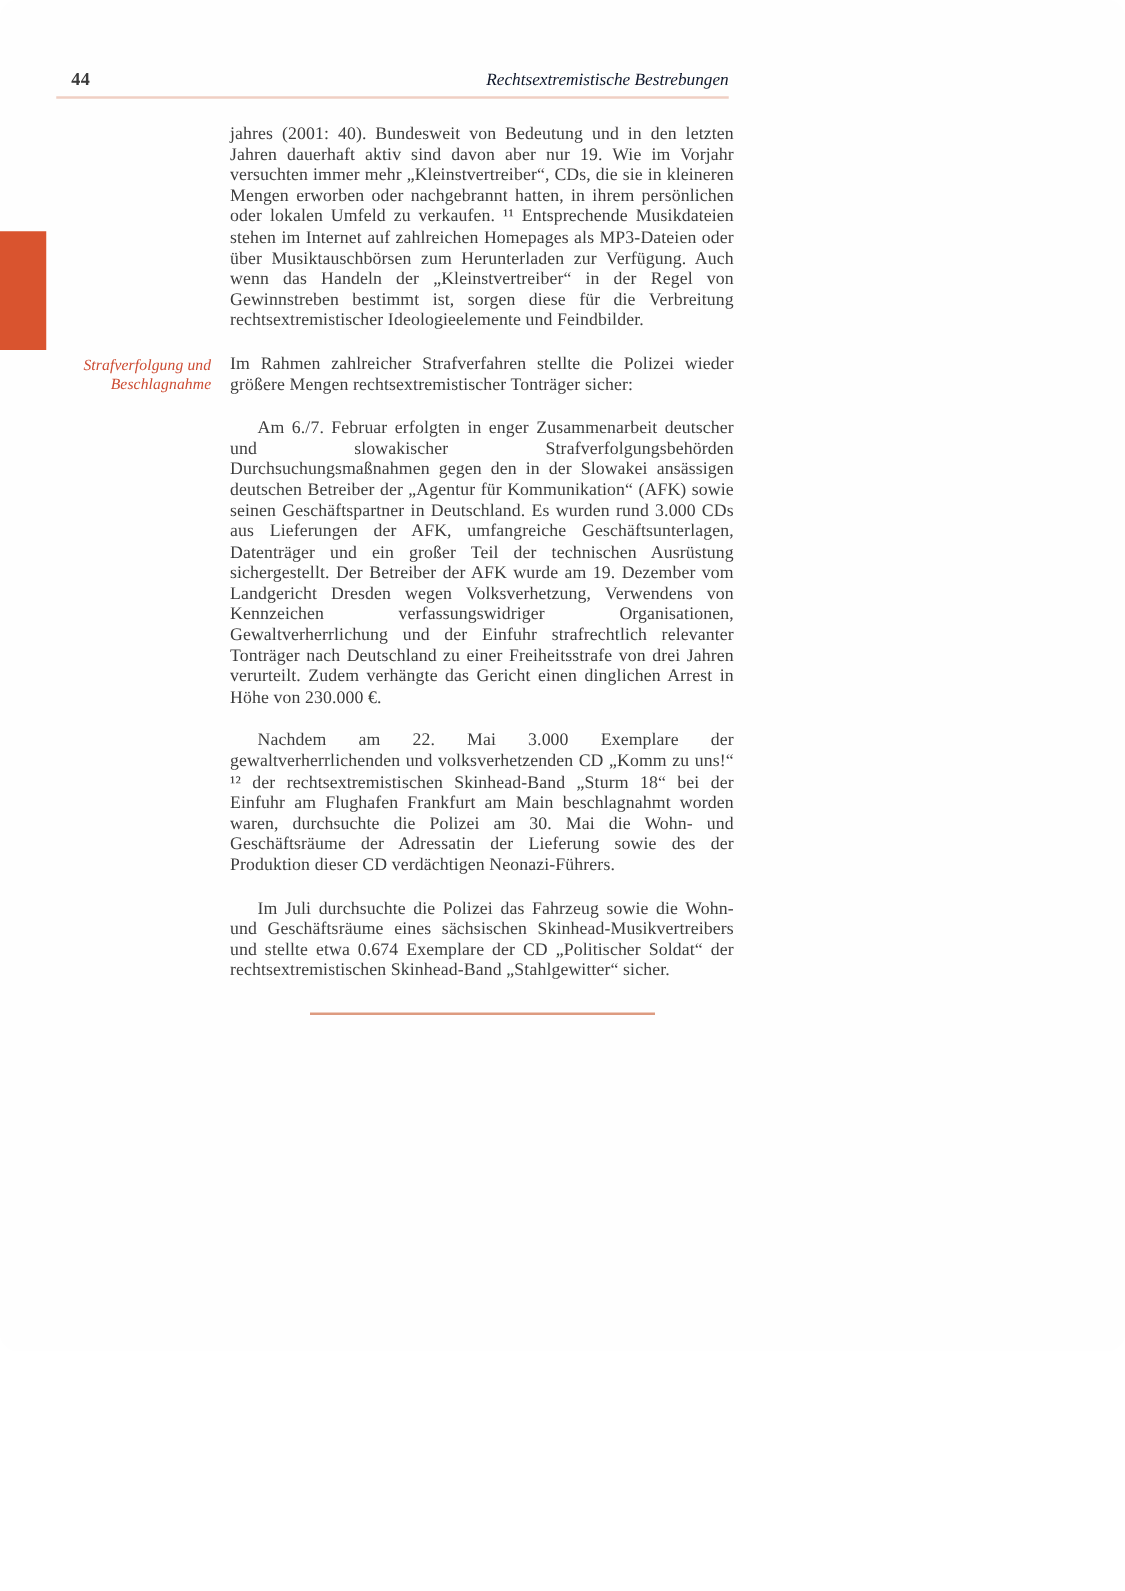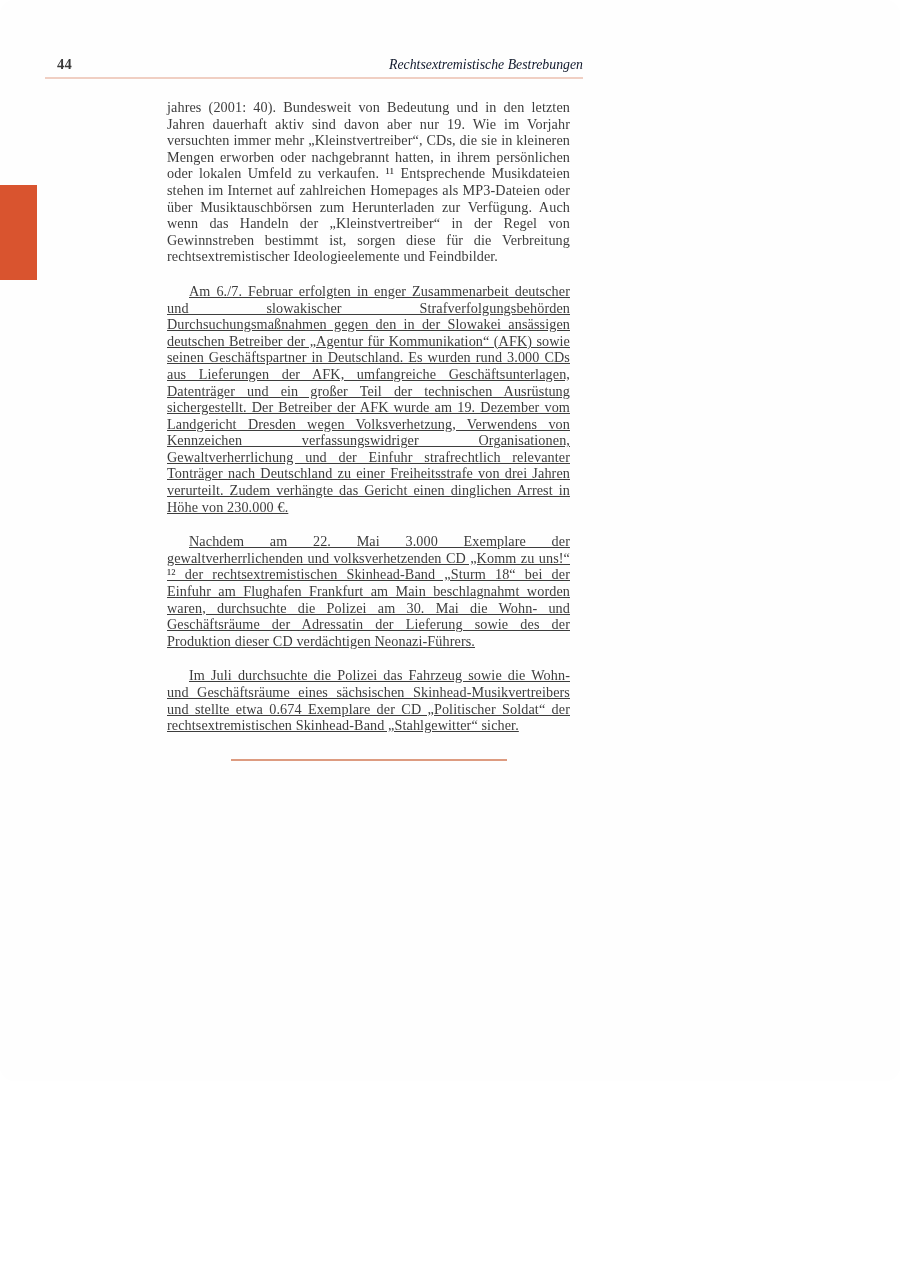--- a/index.html
+++ b/index.html
@@ -55,30 +55,30 @@
     position:absolute;
     left:0;
     top:185px;
     width:37px;
     height:95px;
     background:var(--accent);
   }
   
   .body-col{
     position:absolute;
-    left:167px;
+    left:184px;
     top:99px;
     width:403px;
     font-size:14.2px;
     line-height:16.6px;
     text-align:justify;
     letter-spacing:0.1px;
   }
   .para{margin:0 0 18px 0;}
-  .para.indent{text-indent:22px;text-decoration:underline;}
+  .para.indent{text-indent:22px;}
   .para-wrap{position:relative;}
   
   .margin-note{
     position:absolute;
     right:calc(100% + 15px);
     top:2px;
     width:112px;
     text-align:right;
     font-style:italic;
     font-size:12.5px;
@@ -103,20 +103,24 @@
     <span class="header-title">Rechtsextremistische Bestrebungen</span>
   </header>
   <div class="header-rule"></div>
 
   <div class="accent-block"></div>
 
   <main class="body-col">
 
     <p class="para">jahres (2001: 40). Bundesweit von Bedeutung und in den letzten Jahren dauerhaft aktiv sind davon aber nur 19. Wie im Vorjahr versuchten immer mehr „Kleinstvertreiber“, CDs, die sie in kleineren Mengen erworben oder nachgebrannt hatten, in ihrem persönlichen oder lokalen Umfeld zu verkaufen. ¹¹ Entsprechende Musikdateien stehen im Internet auf zahlreichen Homepages als MP3-Dateien oder über Musiktauschbörsen zum Herunterladen zur Verfügung. Auch wenn das Handeln der „Kleinstvertreiber“ in der Regel von Gewinnstreben bestimmt ist, sorgen diese für die Verbreitung rechtsextremistischer Ideologieelemente und Feindbilder.</p>
 
+    <div class="para-wrap">
+      <aside class="margin-note">Strafverfolgung und Beschlagnahme</aside>
+      <p class="para">Im Rahmen zahlreicher Strafverfahren stellte die Polizei wieder größere Mengen rechtsextremistischer Tonträger sicher:</p>
+    </div>
 
     <p class="para indent">Am 6./7. Februar erfolgten in enger Zusammenarbeit deutscher und slowakischer Strafverfolgungsbehörden Durchsuchungsmaßnahmen gegen den in der Slowakei ansässigen deutschen Betreiber der „Agentur für Kommunikation“ (AFK) sowie seinen Geschäftspartner in Deutschland. Es wurden rund 3.000 CDs aus Lieferungen der AFK, umfangreiche Geschäftsunterlagen, Datenträger und ein großer Teil der technischen Ausrüstung sichergestellt. Der Betreiber der AFK wurde am 19. Dezember vom Landgericht Dresden wegen Volksverhetzung, Verwendens von Kennzeichen verfassungswidriger Organisationen, Gewaltverherrlichung und der Einfuhr strafrechtlich relevanter Tonträger nach Deutschland zu einer Freiheitsstrafe von drei Jahren verurteilt. Zudem verhängte das Gericht einen dinglichen Arrest in Höhe von 230.000 €.</p>
 
     <p class="para indent">Nachdem am 22. Mai 3.000 Exemplare der gewaltverherrlichenden und volksverhetzenden CD „Komm zu uns!“ ¹² der rechtsextremistischen Skinhead-Band „Sturm 18“ bei der Einfuhr am Flughafen Frankfurt am Main beschlagnahmt worden waren, durchsuchte die Polizei am 30. Mai die Wohn- und Geschäftsräume der Adressatin der Lieferung sowie des der Produktion dieser CD verdächtigen Neonazi-Führers.</p>
 
     <p class="para indent">Im Juli durchsuchte die Polizei das Fahrzeug sowie die Wohn- und Geschäftsräume eines sächsischen Skinhead-Musikvertreibers und stellte etwa 0.674 Exemplare der CD „Politischer Soldat“ der rechtsextremistischen Skinhead-Band „Stahlgewitter“ sicher.</p>
 
     <div class="footnote-rule"></div>
 
   </main>

